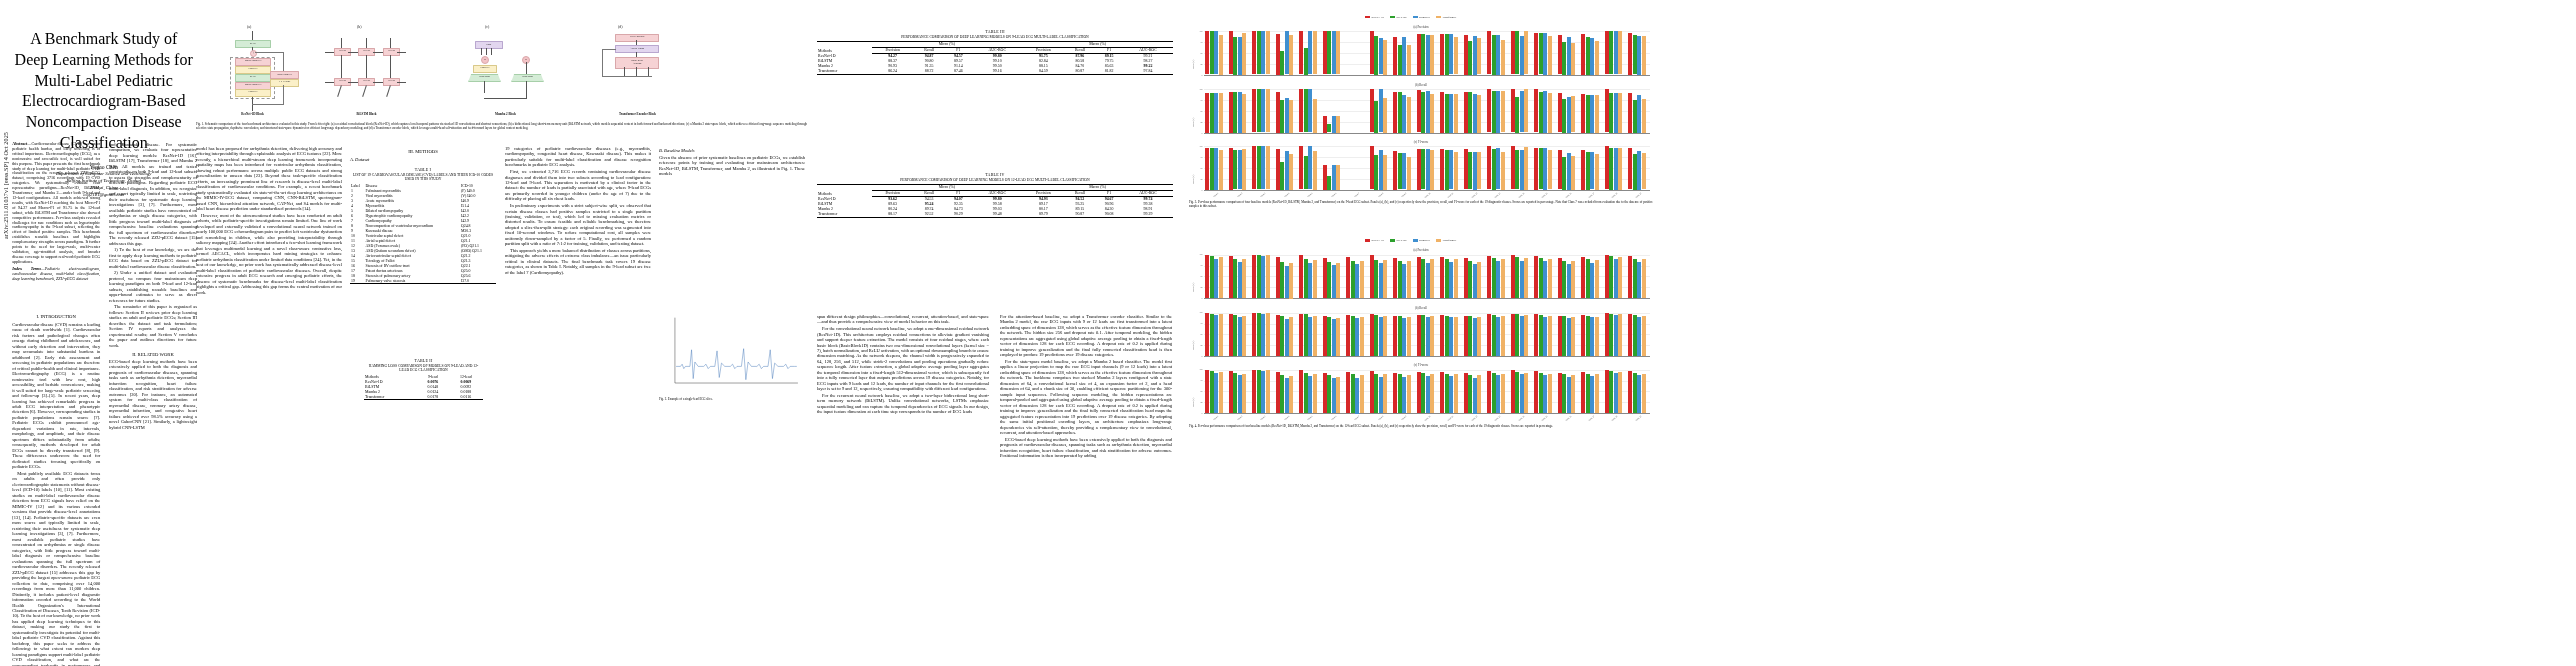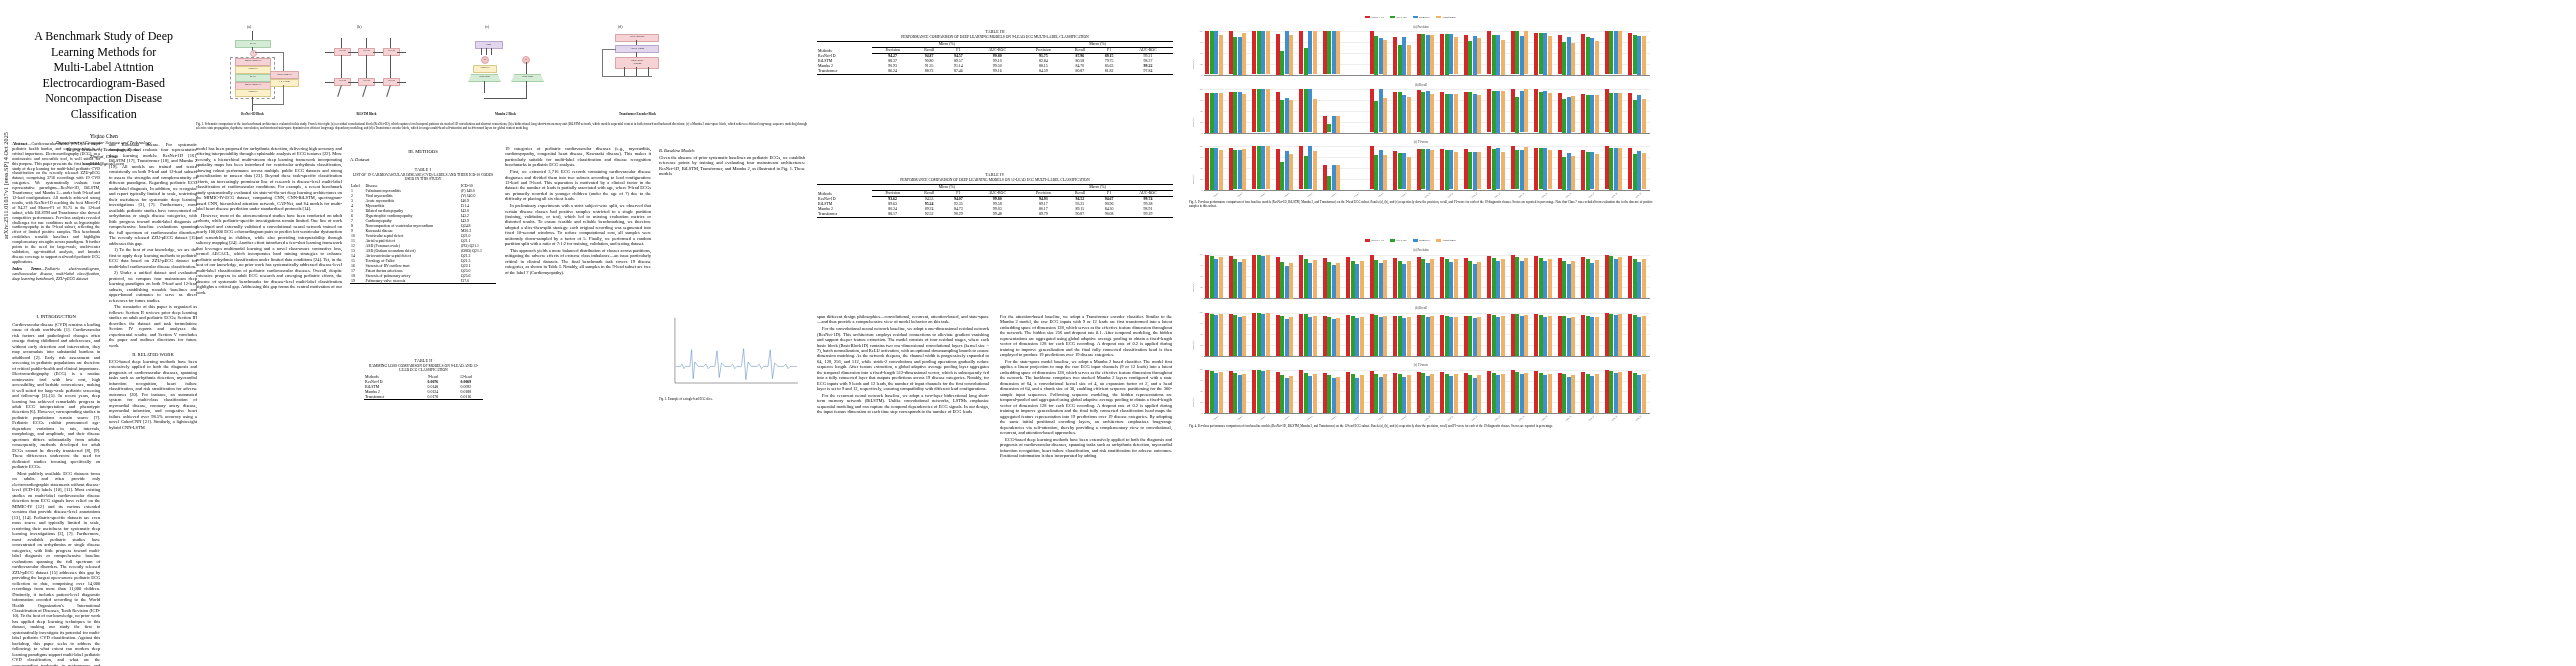--- a/index.html
+++ b/index.html
@@ -10,21 +10,21 @@
   .spine{position:absolute;left:3.3px;top:239px;width:183px;transform:rotate(-90deg);transform-origin:0 0;
          font-family:"Liberation Serif",serif;font-size:6.1px;letter-spacing:0.1px;color:#111;white-space:nowrap;}
 
   
   .col{position:absolute;top:0;font-size:4.5px;line-height:1.22;text-align:justify;}
   .col p{margin:0 0 1.1px 0;text-indent:5px;}
   .col p.noind{text-indent:0;}
 
   
   .titleblock{position:absolute;left:12.2px;top:29px;width:183px;text-align:center;}
-  .title{font-size:12px;line-height:1.30;font-weight:400;font-family:"Liberation Serif",serif;}
+  .title{font-size:16px;line-height:1.30;font-weight:400;font-family:"Liberation Serif",serif;}
   .authors{margin-top:9.4px;font-size:5.3px;line-height:1.45;}
   .auth-name{font-size:5.6px;}
   .auth-aff{font-style:italic;font-size:4.8px;}
 
   .abstract{position:absolute;left:12.2px;top:142px;width:88px;font-size:4.1px;line-height:1.2;text-align:justify;}
   .abstract b{font-weight:bold;}
   .keywords{margin-top:2.8px;}
 
   .c1{left:12.2px;width:88px;top:311px;}
   .c2{left:109px;width:88px;top:142px;}
@@ -86,21 +86,21 @@
 </head>
 <body>
 
 <div class="page">
 
   <div class="spine">arXiv:2511.01037v1  [eess.SP]  4 Oct 2025</div>
 
   <div class="titleblock">
     <div class="title">
       <div>A Benchmark Study of Deep Learning Methods for</div>
-      <div>Multi-Label Attntion Electrocardiogram-Based</div>
+      <div>Multi-Label Pediatric Electrocardiogram-Based</div>
       <div>Noncompaction Disease Classification</div>
     </div>
     <div class="authors">
       <div class="auth-name">Yiqiao Chen</div>
       <div class="auth-aff">Department of Computer Science and Technology</div>
       <div class="auth-aff">Beijing Institute of Technology, Zhuhai</div>
       <div class="auth-aff">Zhuhai, China</div>
       <div class="auth-aff">ccq2181@gmail.com</div>
     </div>
   </div>

